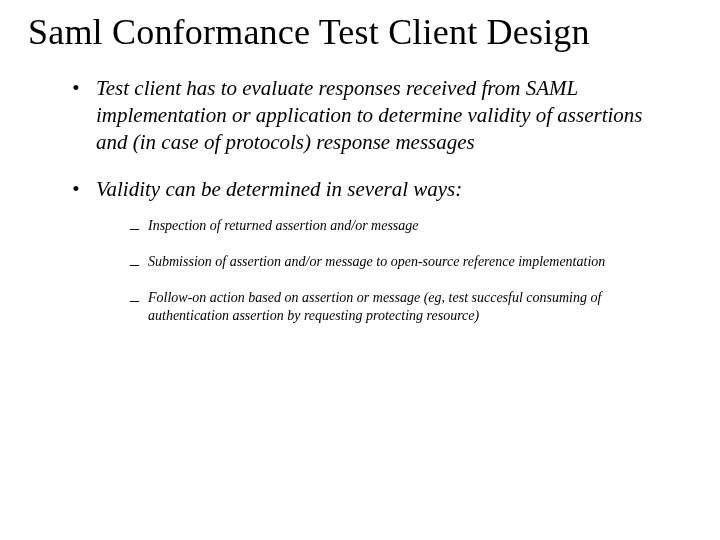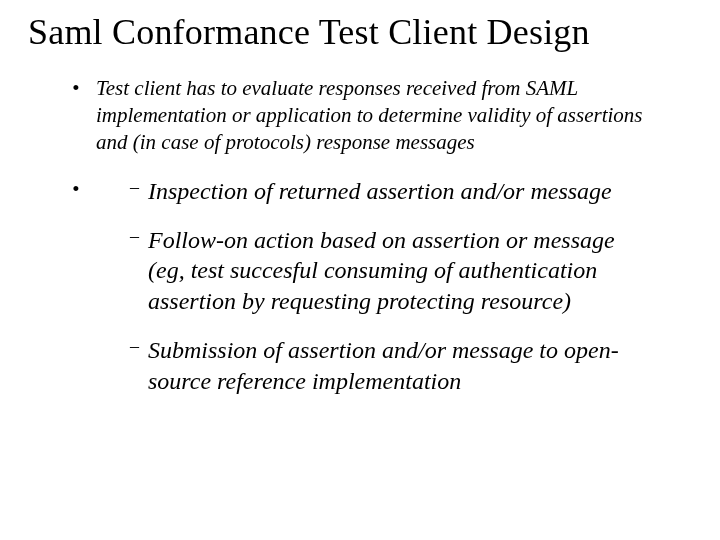--- a/index.html
+++ b/index.html
@@ -44,21 +44,21 @@
     top: 0;
     font-size: 21px;
   }
   ul.level2 {
     list-style: none;
     margin: 14px 0 0 0;
     padding: 0 0 0 34px;
   }
   ul.level2 > li {
     position: relative;
-    font-size: 24px;
+    font-size: 14px;
     line-height: 1.28;
     margin-bottom: 18px;
     padding-left: 18px;
   }
   ul.level2 > li::before {
     content: "–";
     position: absolute;
     left: 0;
     top: 0;
     font-size: 18px;
@@ -68,26 +68,27 @@
 <body>
 
 <div class="slide">
   <h1 class="title">Saml Conformance Test Client Design</h1>
 
   <ul class="level1">
     <li>
       <span>Test client has to evaluate responses received from SAML implementation or application to determine validity of assertions and (in case of protocols) response messages</span>
     </li>
     <li>
+      <span>Validity can be determined in several ways:</span>
       <ul class="level2">
         <li>
           <span>Inspection of returned assertion and/or message</span>
         </li>
         <li>
-          <span>Follow-on action based on assertion or message (eg, test succesful consuming of authentication assertion by requesting protecting resource)</span>
+          <span>Submission of assertion and/or message to open-source reference implementation</span>
         </li>
         <li>
-          <span>Submission of assertion and/or message to open-source reference implementation</span>
+          <span>Follow-on action based on assertion or message (eg, test succesful consuming of authentication assertion by requesting protecting resource)</span>
         </li>
       </ul>
     </li>
   </ul>
 </div>
 
 </body></html>

